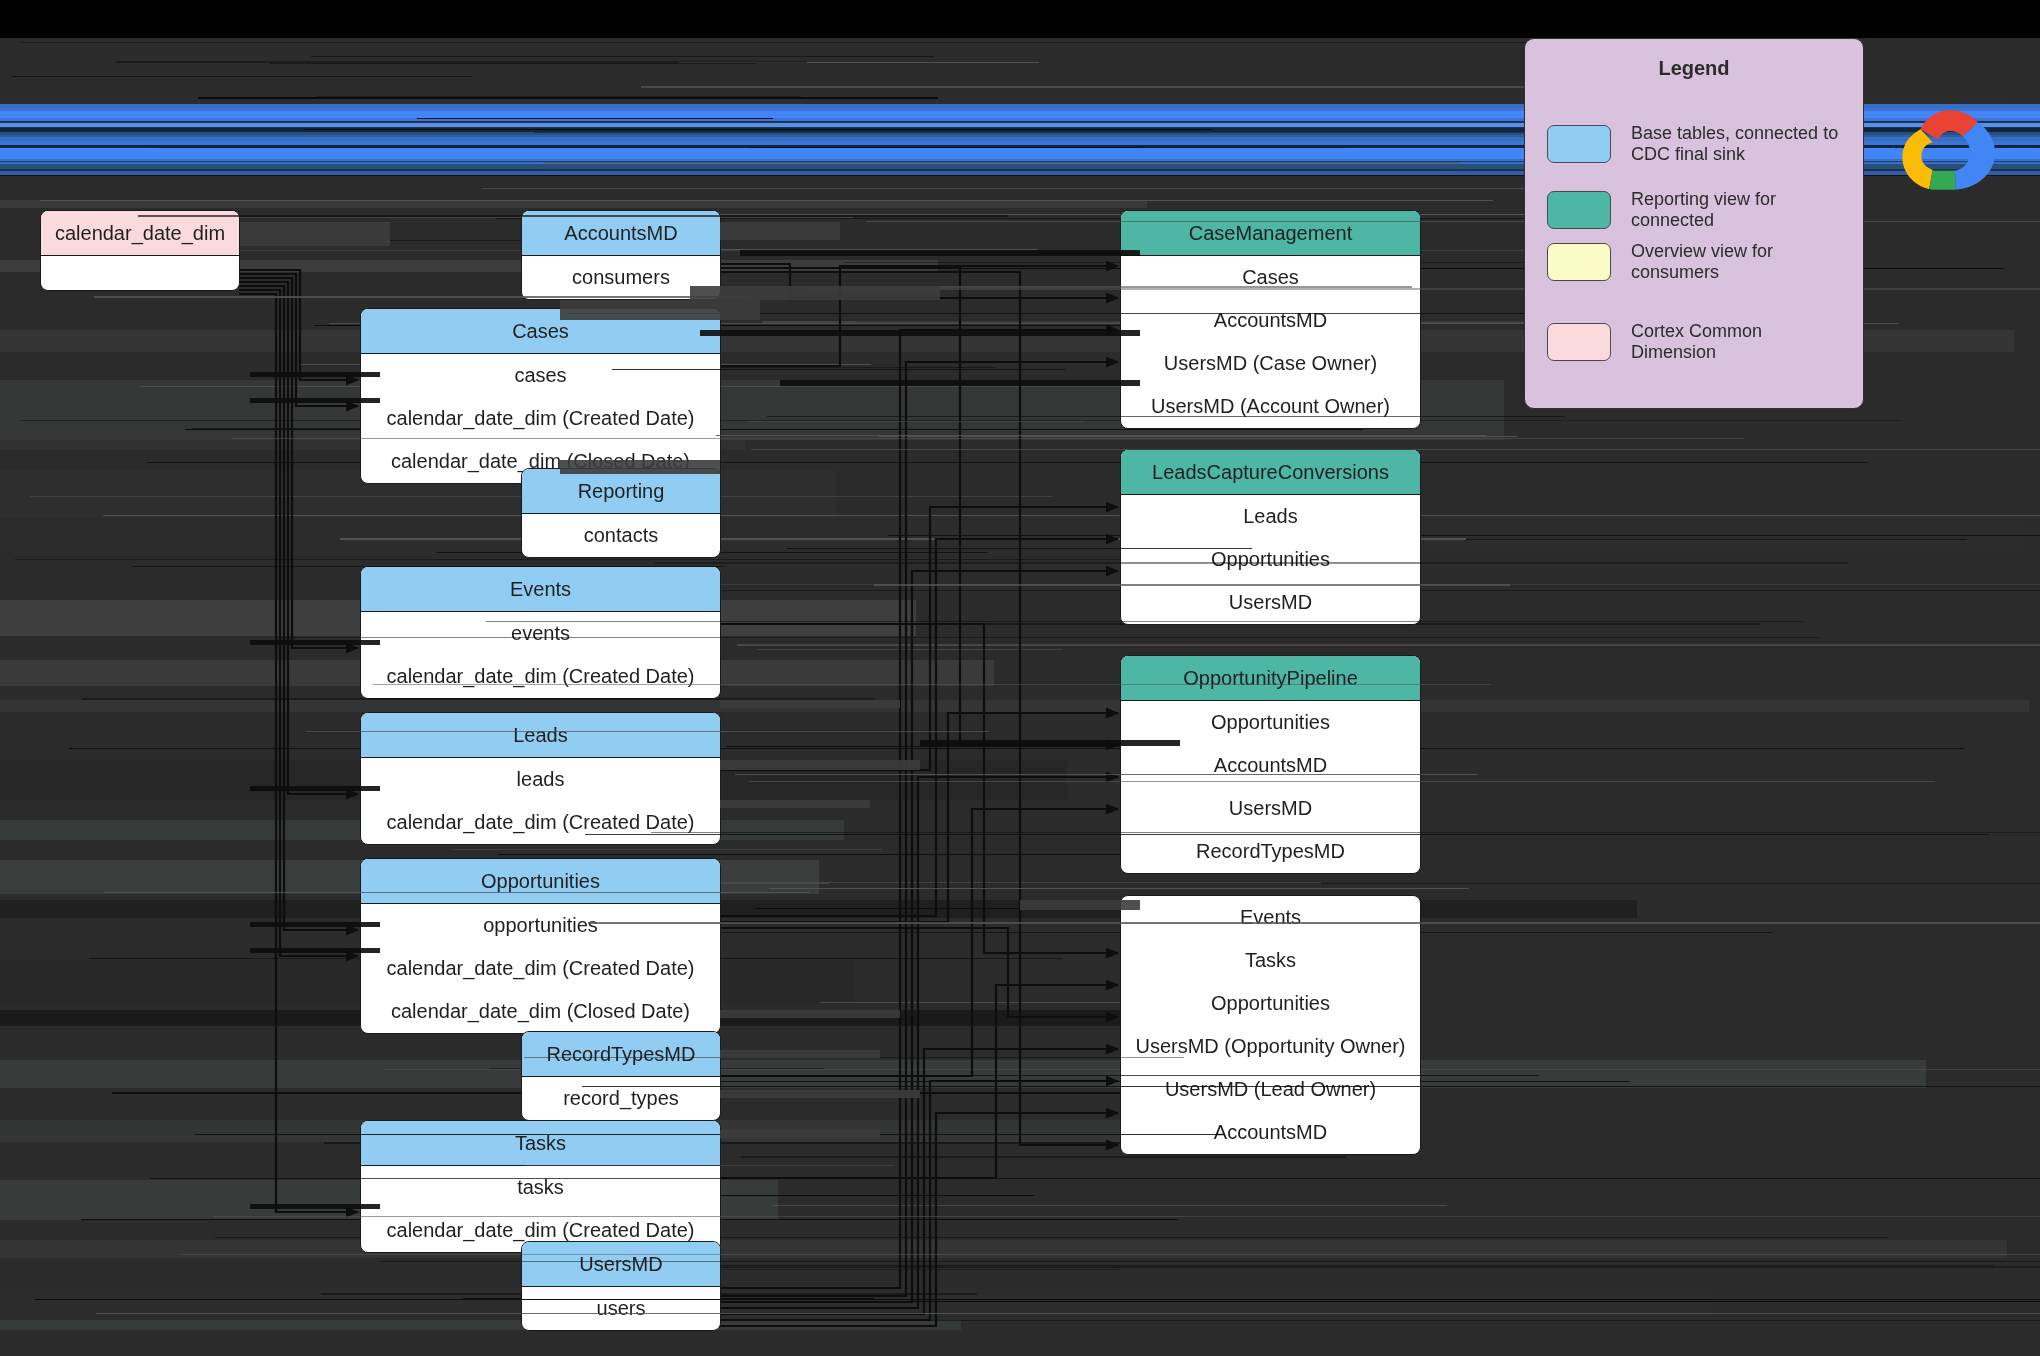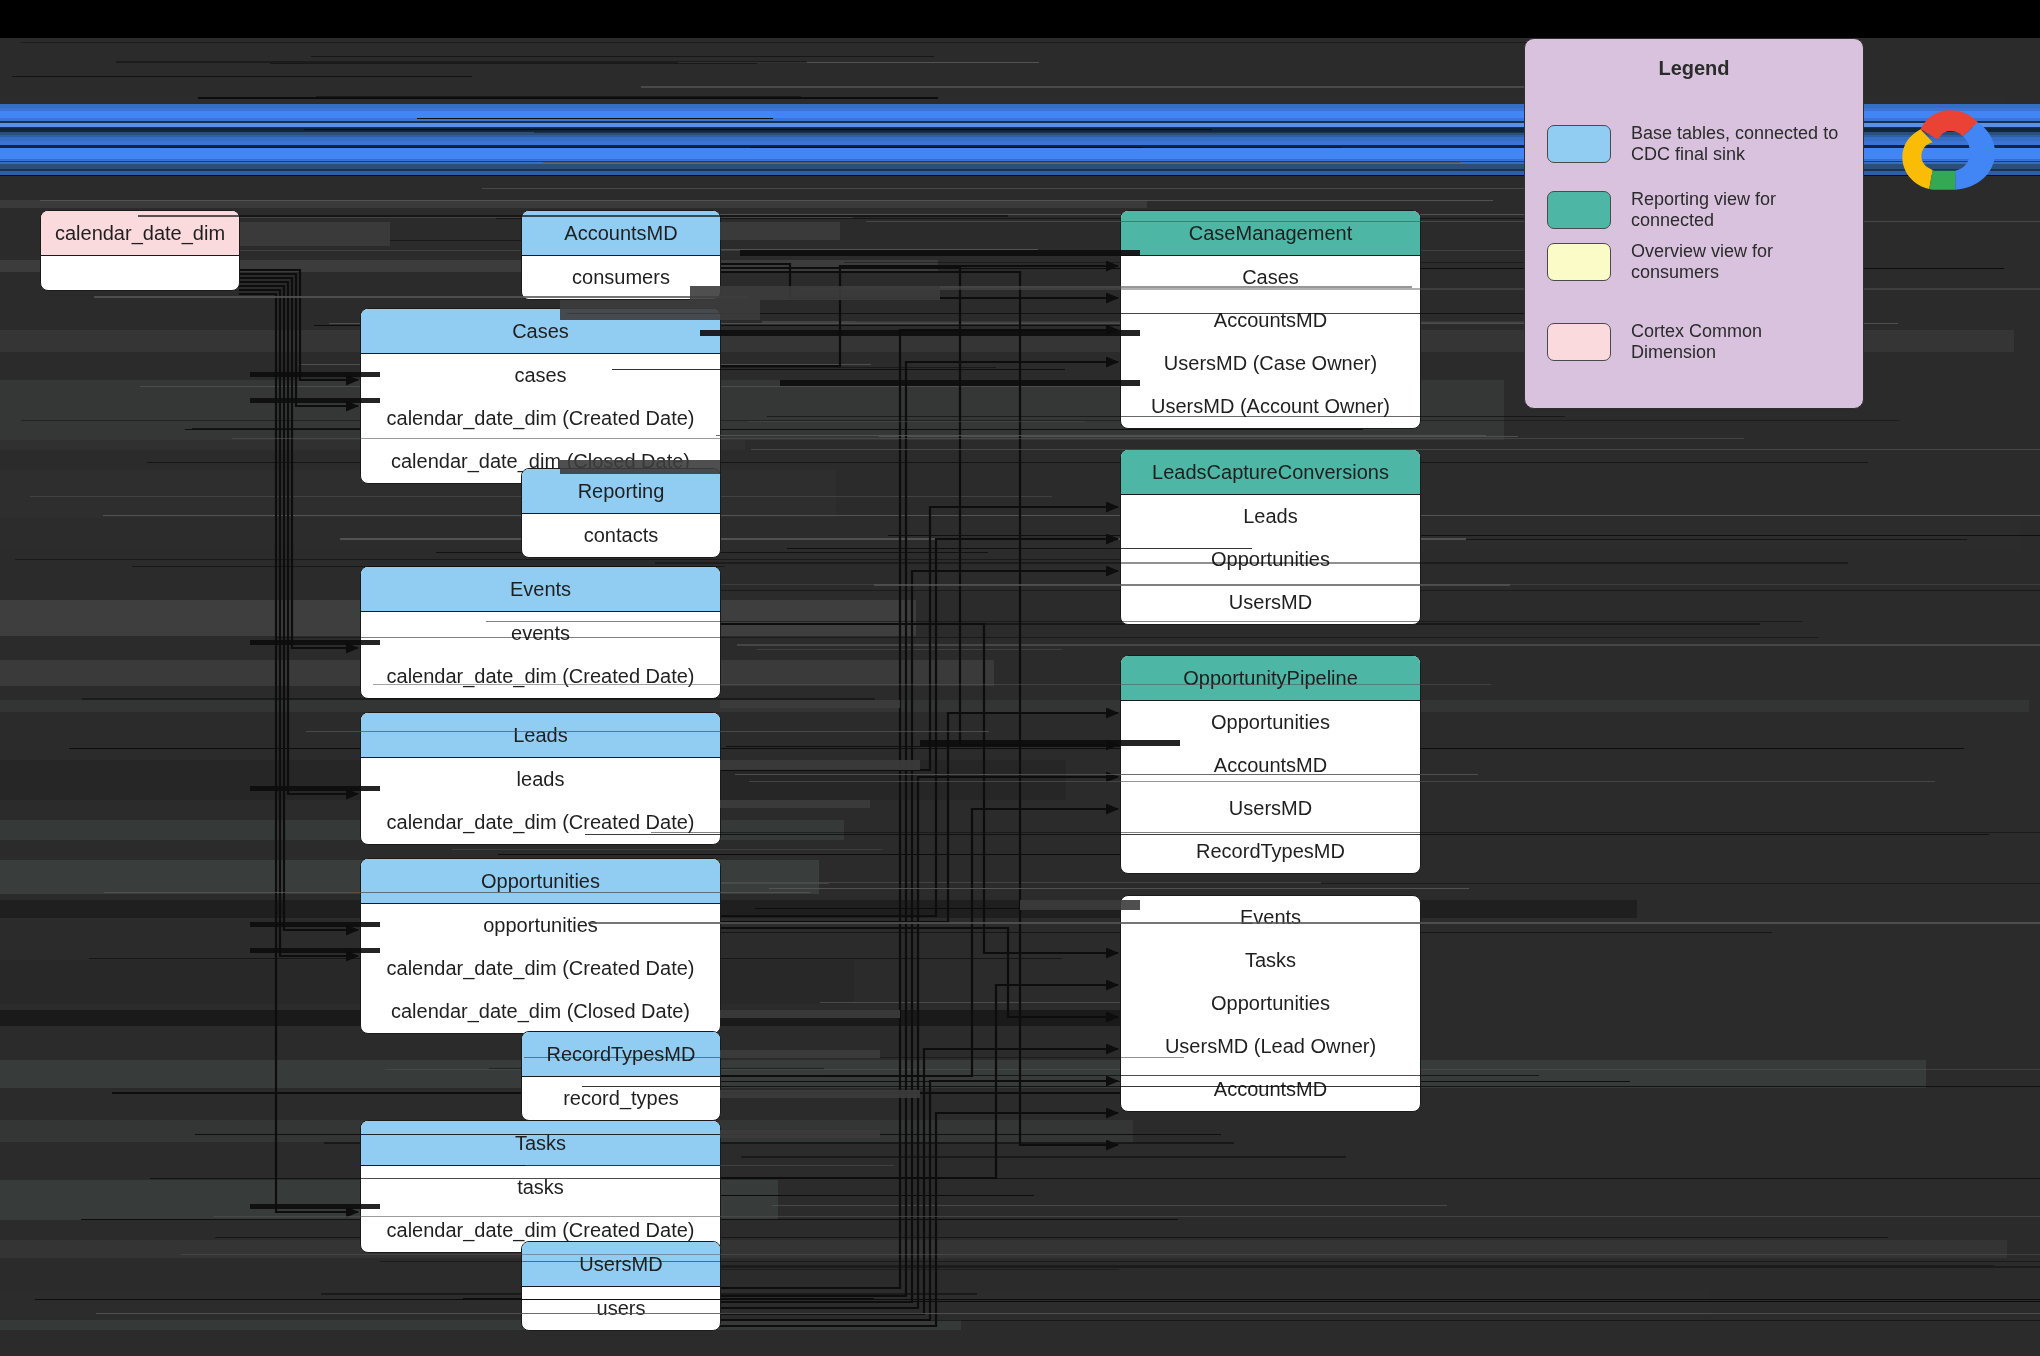--- a/index.html
+++ b/index.html
@@ -397,20 +397,21 @@
           <div class="row">AccountsMD</div>
           <div class="row">UsersMD</div>
           <div class="row">RecordTypesMD</div>
         </div>
       </div>
       <div class="node green" style="left: 1120px; top: 895px; width: 299px;">
         <div class="rows">
           <div class="row">Events</div>
           <div class="row">Tasks</div>
           <div class="row">Opportunities</div>
+          <div class="row">UsersMD (Opportunity Owner)</div>
           <div class="row">UsersMD (Lead Owner)</div>
           <div class="row">AccountsMD</div>
         </div>
       </div>
     </div>
 
   <div id="topbar"></div>
 
   <div id="legend">
     <div class="ltitle">Legend</div>

